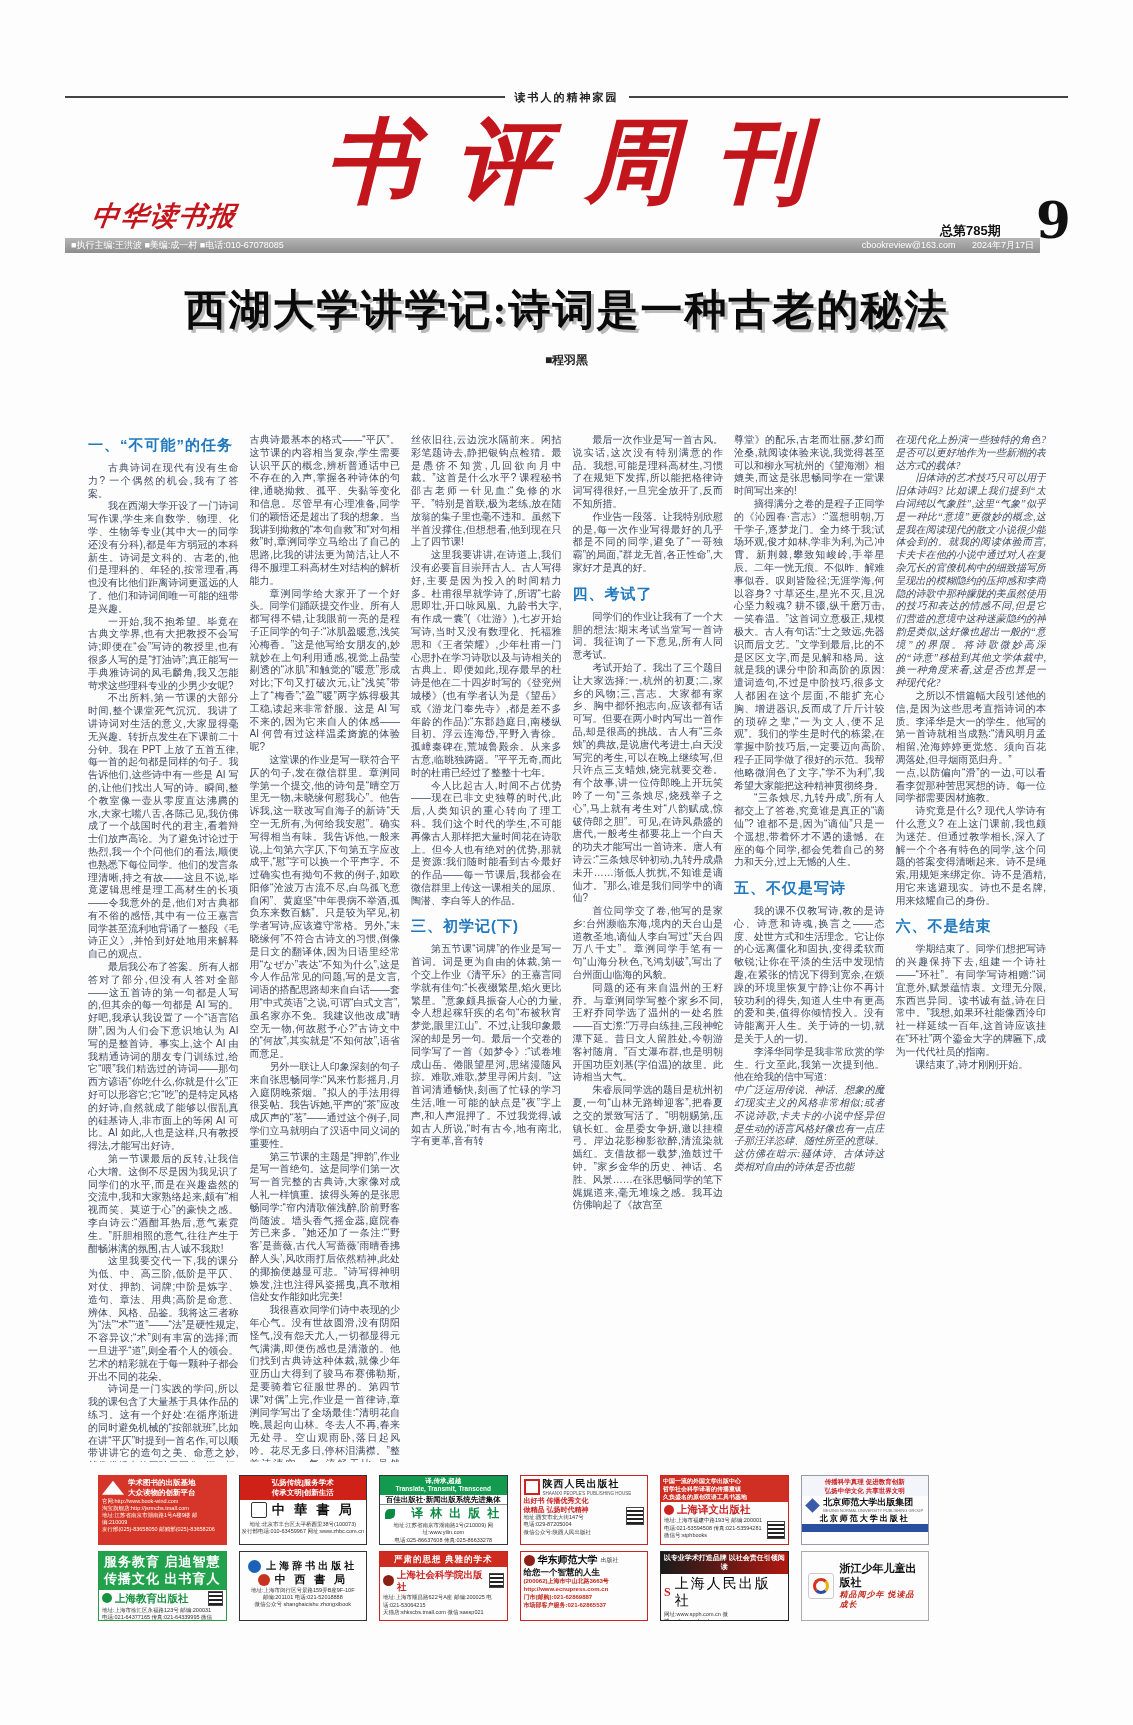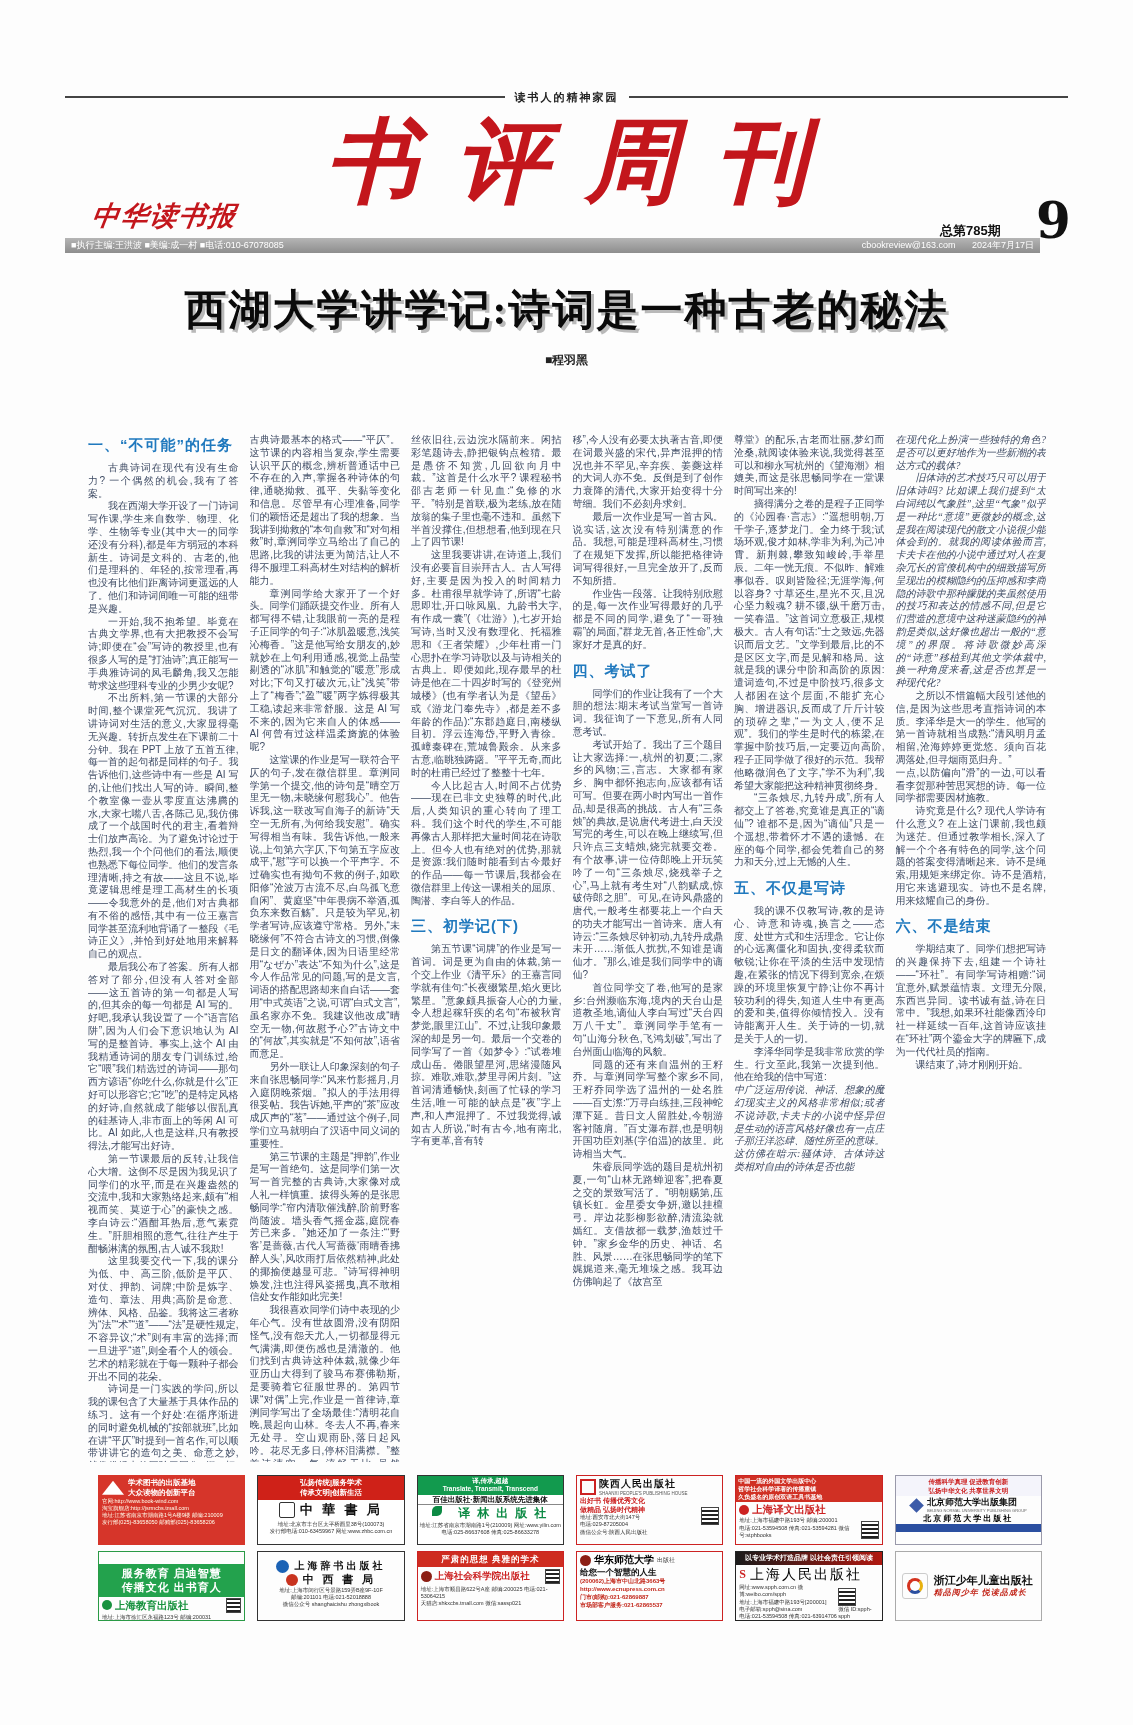--- a/index.html
+++ b/index.html
@@ -24,21 +24,21 @@
   
   .cols{left:88px;top:434px;width:958px;height:1028px;display:flex;gap:11px;}
   .col{width:150.5px;overflow:hidden;font-size:10px;line-height:1.28;color:#3d4a63;text-align:justify;}
   .col p{margin:0;text-indent:2em;}
   .col p.cont{text-indent:0;}
   .col p.kai{font-family:"Liberation Serif",serif;font-style:italic;}
   .sec-h{font-size:15px;font-weight:bold;color:#2079be;margin:10px 0 8px 0;letter-spacing:1px;line-height:1.2;}
   .sec-h.first{margin-top:2px;}
 
   
-  .ads{left:98px;top:1475px;width:944px;display:grid;grid-template-columns:repeat(6,1fr);grid-auto-rows:70px;gap:6px 12px;}
+  .ads{left:98px;top:1475px;width:831px;display:grid;grid-template-columns:repeat(6,1fr);grid-auto-rows:70px;gap:6px 12px;}
   .ad{position:relative;box-sizing:border-box;overflow:hidden;font-size:6px;line-height:1.25;}
   .ad .tiny{font-size:5.5px;color:#333;line-height:1.3;}
   .qr{width:16px;height:16px;background:
       repeating-linear-gradient(0deg,#222 0 2px,#fff 2px 4px),
       repeating-linear-gradient(90deg,#222 0 2px,rgba(255,255,255,.6) 2px 4px);
       border:1px solid #444;flex:none;}
   .logo-dot{border-radius:50%;flex:none;}
 
   .ad-jsrm{background:#d6352a;color:#fff;padding:3px 4px;}
   .ad-jsrm .hd{display:flex;gap:4px;align-items:center;}
@@ -49,21 +49,21 @@
   .ad-frame{background:#fff;border:1px solid #333;}
   .band{color:#fff;font-weight:bold;text-align:center;}
   .ad-zhonghua .band{background:#cf2118;font-size:7.5px;padding:2px 0;line-height:1.35;}
   .ad-zhonghua .mid{display:flex;align-items:center;justify-content:center;gap:5px;padding:2px 0;}
   .seal{width:14px;height:14px;border:1.5px solid #333;border-radius:2px;flex:none;}
   .brush{font-family:"Liberation Serif",serif;font-weight:bold;font-size:13px;letter-spacing:3px;color:#111;}
   .ad-zhonghua .tiny{text-align:center;}
 
   .ad-yilin .band{background:#129a4e;font-size:6.5px;padding:1px 0;line-height:1.3;}
   .ad-yilin .blk{font-size:7.5px;font-weight:bold;text-align:center;color:#111;padding:0 0;border-bottom:1px solid #888;}
-  .ad-yilin .mid{display:flex;justify-content:center;gap:16px;color:#0c8a44;font-family:"Liberation Serif",serif;font-weight:bold;font-size:12px;letter-spacing:2px;padding:1px 0;}
+  .ad-yilin .mid{display:flex;align-items:center;justify-content:center;gap:16px;color:#0c8a44;font-family:"Liberation Serif",serif;font-weight:bold;font-size:12px;letter-spacing:2px;padding:1px 0;}
   .ad-yilin .leaf{width:10px;height:10px;background:#0c8a44;border-radius:50% 0;}
   .ad-yilin .tiny{text-align:center;}
 
   .ad-shaanxi{border:1px solid #c22;padding:2px 3px;}
   .ad-shaanxi .hd{display:flex;align-items:center;gap:3px;}
   .ad-shaanxi .gonglogo{width:12px;height:12px;border:2px solid #c22;flex:none;}
   .ad-shaanxi .nm{font-family:"Liberation Serif",serif;font-weight:bold;font-size:10px;color:#111;letter-spacing:1px;}
   .ad-shaanxi .en{font-size:4.5px;color:#555;}
   .ad-shaanxi .red2{color:#c22;font-weight:bold;font-size:7px;line-height:1.3;}
   .ad-shaanxi .row{display:flex;justify-content:space-between;align-items:center;}
@@ -77,21 +77,21 @@
   .ad-bnu{border:1px solid #99a;}
   .ad-bnu .band1{color:#c22;font-weight:bold;font-size:6.5px;text-align:center;line-height:1.4;background:#f4f4fb;padding:1px 0;}
   .ad-bnu .mid{display:flex;align-items:center;justify-content:center;gap:4px;padding:1px 0;}
   .diamond{width:13px;height:13px;background:#3c5ba8;transform:rotate(45deg) scale(.8);flex:none;}
   .ad-bnu .nm{font-weight:bold;font-size:9px;color:#111;}
   .ad-bnu .en{font-size:4px;color:#666;text-align:center;}
   .ad-bnu .brush2{font-family:"Liberation Serif",serif;font-weight:bold;font-size:8px;text-align:center;letter-spacing:2px;}
   .ad-bnu .band2{background:#2b4fa0;height:8px;}
 
   .ad-shjy{border:1px solid #2a9a46;}
-  .ad-shjy .band{background:#23a24d;font-size:11px;padding:2px 0;line-height:1.3;letter-spacing:1px;margin-top:12px;}
+  .ad-shjy .band{background:#23a24d;font-size:13px;padding:2px 0;line-height:1.3;letter-spacing:1px;}
   .ad-shjy .mid{display:flex;align-items:center;gap:3px;padding:1px 3px;}
   .ad-shjy .nm{color:#18923e;font-weight:bold;font-size:10.5px;}
   .ad-shjy .logo-dot{width:10px;height:10px;background:#18923e;}
 
   .ad-cishu{border:1px solid #333;padding:8px 4px;}
   .ad-cishu .row{display:flex;align-items:center;gap:5px;justify-content:center;}
   .wave{width:13px;height:13px;border-radius:50%;background:#1b62b5;flex:none;}
   .wave2{width:12px;height:12px;border-radius:50%;background:#c8331f;flex:none;}
   .ad-cishu .tiny{text-align:center;}
 
@@ -174,21 +174,20 @@
 
   <div class="col">
     <p class="cont">丝依旧往,云边浣水隔前来。闲拈彩笔题诗去,静把银钩点检猜。最是愚侪不知赏,几回欲向月中裁。”这首是什么水平? 课程秘书邵吉老师一针见血:“免修的水平。”特别是首联,极为老练,放在陆放翁的集子里也毫不违和。虽然下半首没撑住,但想想看,他到现在只上了四节课!</p>
     <p>这里我要讲讲,在诗道上,我们没有必要盲目崇拜古人。古人写得好,主要是因为投入的时间精力多。杜甫很早就学诗了,所谓“七龄思即壮,开口咏凤凰。九龄书大字,有作成一囊”(《壮游》),七岁开始写诗,当时又没有数理化、托福雅思和《王者荣耀》,少年杜甫一门心思扑在学习诗歌以及与诗相关的古典上。即便如此,现存最早的杜诗是他在二十四岁时写的《登兖州城楼》(也有学者认为是《望岳》或《游龙门奉先寺》,都是差不多年龄的作品):“东郡趋庭日,南楼纵目初。浮云连海岱,平野入青徐。孤嶂秦碑在,荒城鲁殿余。从来多古意,临眺独踌躇。”平平无奇,而此时的杜甫已经过了整整十七年。</p>
     <p>今人比起古人,时间不占优势——现在已非文史独尊的时代,此后,人类知识的重心转向了理工科。我们这个时代的学生,不可能再像古人那样把大量时间花在诗歌上。但今人也有绝对的优势,那就是资源:我们随时能看到古今最好的作品——每一节课后,我都会在微信群里上传这一课相关的屈原、陶潜、李白等人的作品。</p>
     <div class="sec-h">三、初学记(下)</div>
     <p>第五节课“词牌”的作业是写一首词。词是更为自由的体裁,第一个交上作业《清平乐》的王嘉言同学就有佳句:“长夜缀繁星,焰火更比繁星。”意象颇具振奋人心的力量,令人想起稼轩疾的名句“布被秋宵梦觉,眼里江山”。不过,让我印象最深的却是另一句。最后一个交卷的同学写了一首《如梦令》:“试卷堆成山岳。倦眼望星河,思绪漫随风掠。难歌,难歌,梦里寻闲片刻。”这首词清通畅快,刻画了忙碌的学习生活,唯一可能的缺点是“夜”字上声,和人声混押了。不过我觉得,诚如古人所说,“时有古今,地有南北,字有更革,音有转</p>
   </div>
 
   <div class="col">
-    <p class="cont">移”,今人没有必要太执著古音,即便在词最兴盛的宋代,异声混押的情况也并不罕见,辛弃疾、姜夔这样的大词人亦不免。反倒是到了创作力衰降的清代,大家开始变得十分苛细。我们不必刻舟求剑。</p>
     <p>最后一次作业是写一首古风。说实话,这次没有特别满意的作品。我想,可能是理科高材生,习惯了在规矩下发挥,所以能把格律诗词写得很好,一旦完全放开了,反而不知所措。</p>
     <p>作业告一段落。让我特别欣慰的是,每一次作业写得最好的几乎都是不同的同学,避免了“一哥独霸”的局面,“群龙无首,各正性命”,大家好才是真的好。</p>
     <div class="sec-h">四、考试了</div>
     <p>同学们的作业让我有了一个大胆的想法:期末考试当堂写一首诗词。我征询了一下意见,所有人同意考试。</p>
     <p>考试开始了。我出了三个题目让大家选择:一,杭州的初夏;二,家乡的风物;三,言志。大家都有家乡、胸中都怀抱志向,应该都有话可写。但要在两小时内写出一首作品,却是很高的挑战。古人有“三条烛”的典故,是说唐代考进士,白天没写完的考生,可以在晚上继续写,但只许点三支蜡烛,烧完就要交卷。有个故事,讲一位侍郎晚上开玩笑吟了一句“三条烛尽,烧残举子之心”,马上就有考生对“八韵赋成,惊破侍郎之胆”。可见,在诗风鼎盛的唐代,一般考生都要花上一个白天的功夫才能写出一首诗来。唐人有诗云:“三条烛尽钟初动,九转丹成鼎未开……渐低人扰扰,不知谁是谪仙才。”那么,谁是我们同学中的谪仙?</p>
     <p>首位同学交了卷,他写的是家乡:台州濒临东海,境内的天台山是道教圣地,谪仙人李白写过“天台四万八千丈”。章㴊同学手笔有一句“山海分秋色,飞鸿划破”,写出了台州面山临海的风貌。</p>
     <p>同题的还有来自温州的王籽乔。与章㴊同学写整个家乡不同,王籽乔同学选了温州的一处名胜——百丈漈:“万寻白练挂,三段神蛇潭下延。昔日文人留胜处,今朝游客衬随肩。”百丈瀑布群,也是明朝开国功臣刘基(字伯温)的故里。此诗相当大气。</p>
     <p>朱睿辰同学选的题目是杭州初夏,一句“山林无路蝉迎客”,把春夏之交的景致写活了。“明朝赐第,压镇长虹。金星委女争妍,邀以挂檀弓。岸边花影柳影欲醉,清流染就嫣红。支借故都一载梦,渔鼓过千钟。”家乡金华的历史、神话、名胜、风景……在张思畅同学的笔下娓娓道来,毫无堆垛之感。我耳边仿佛响起了《故宫至</p>
   </div>
 

